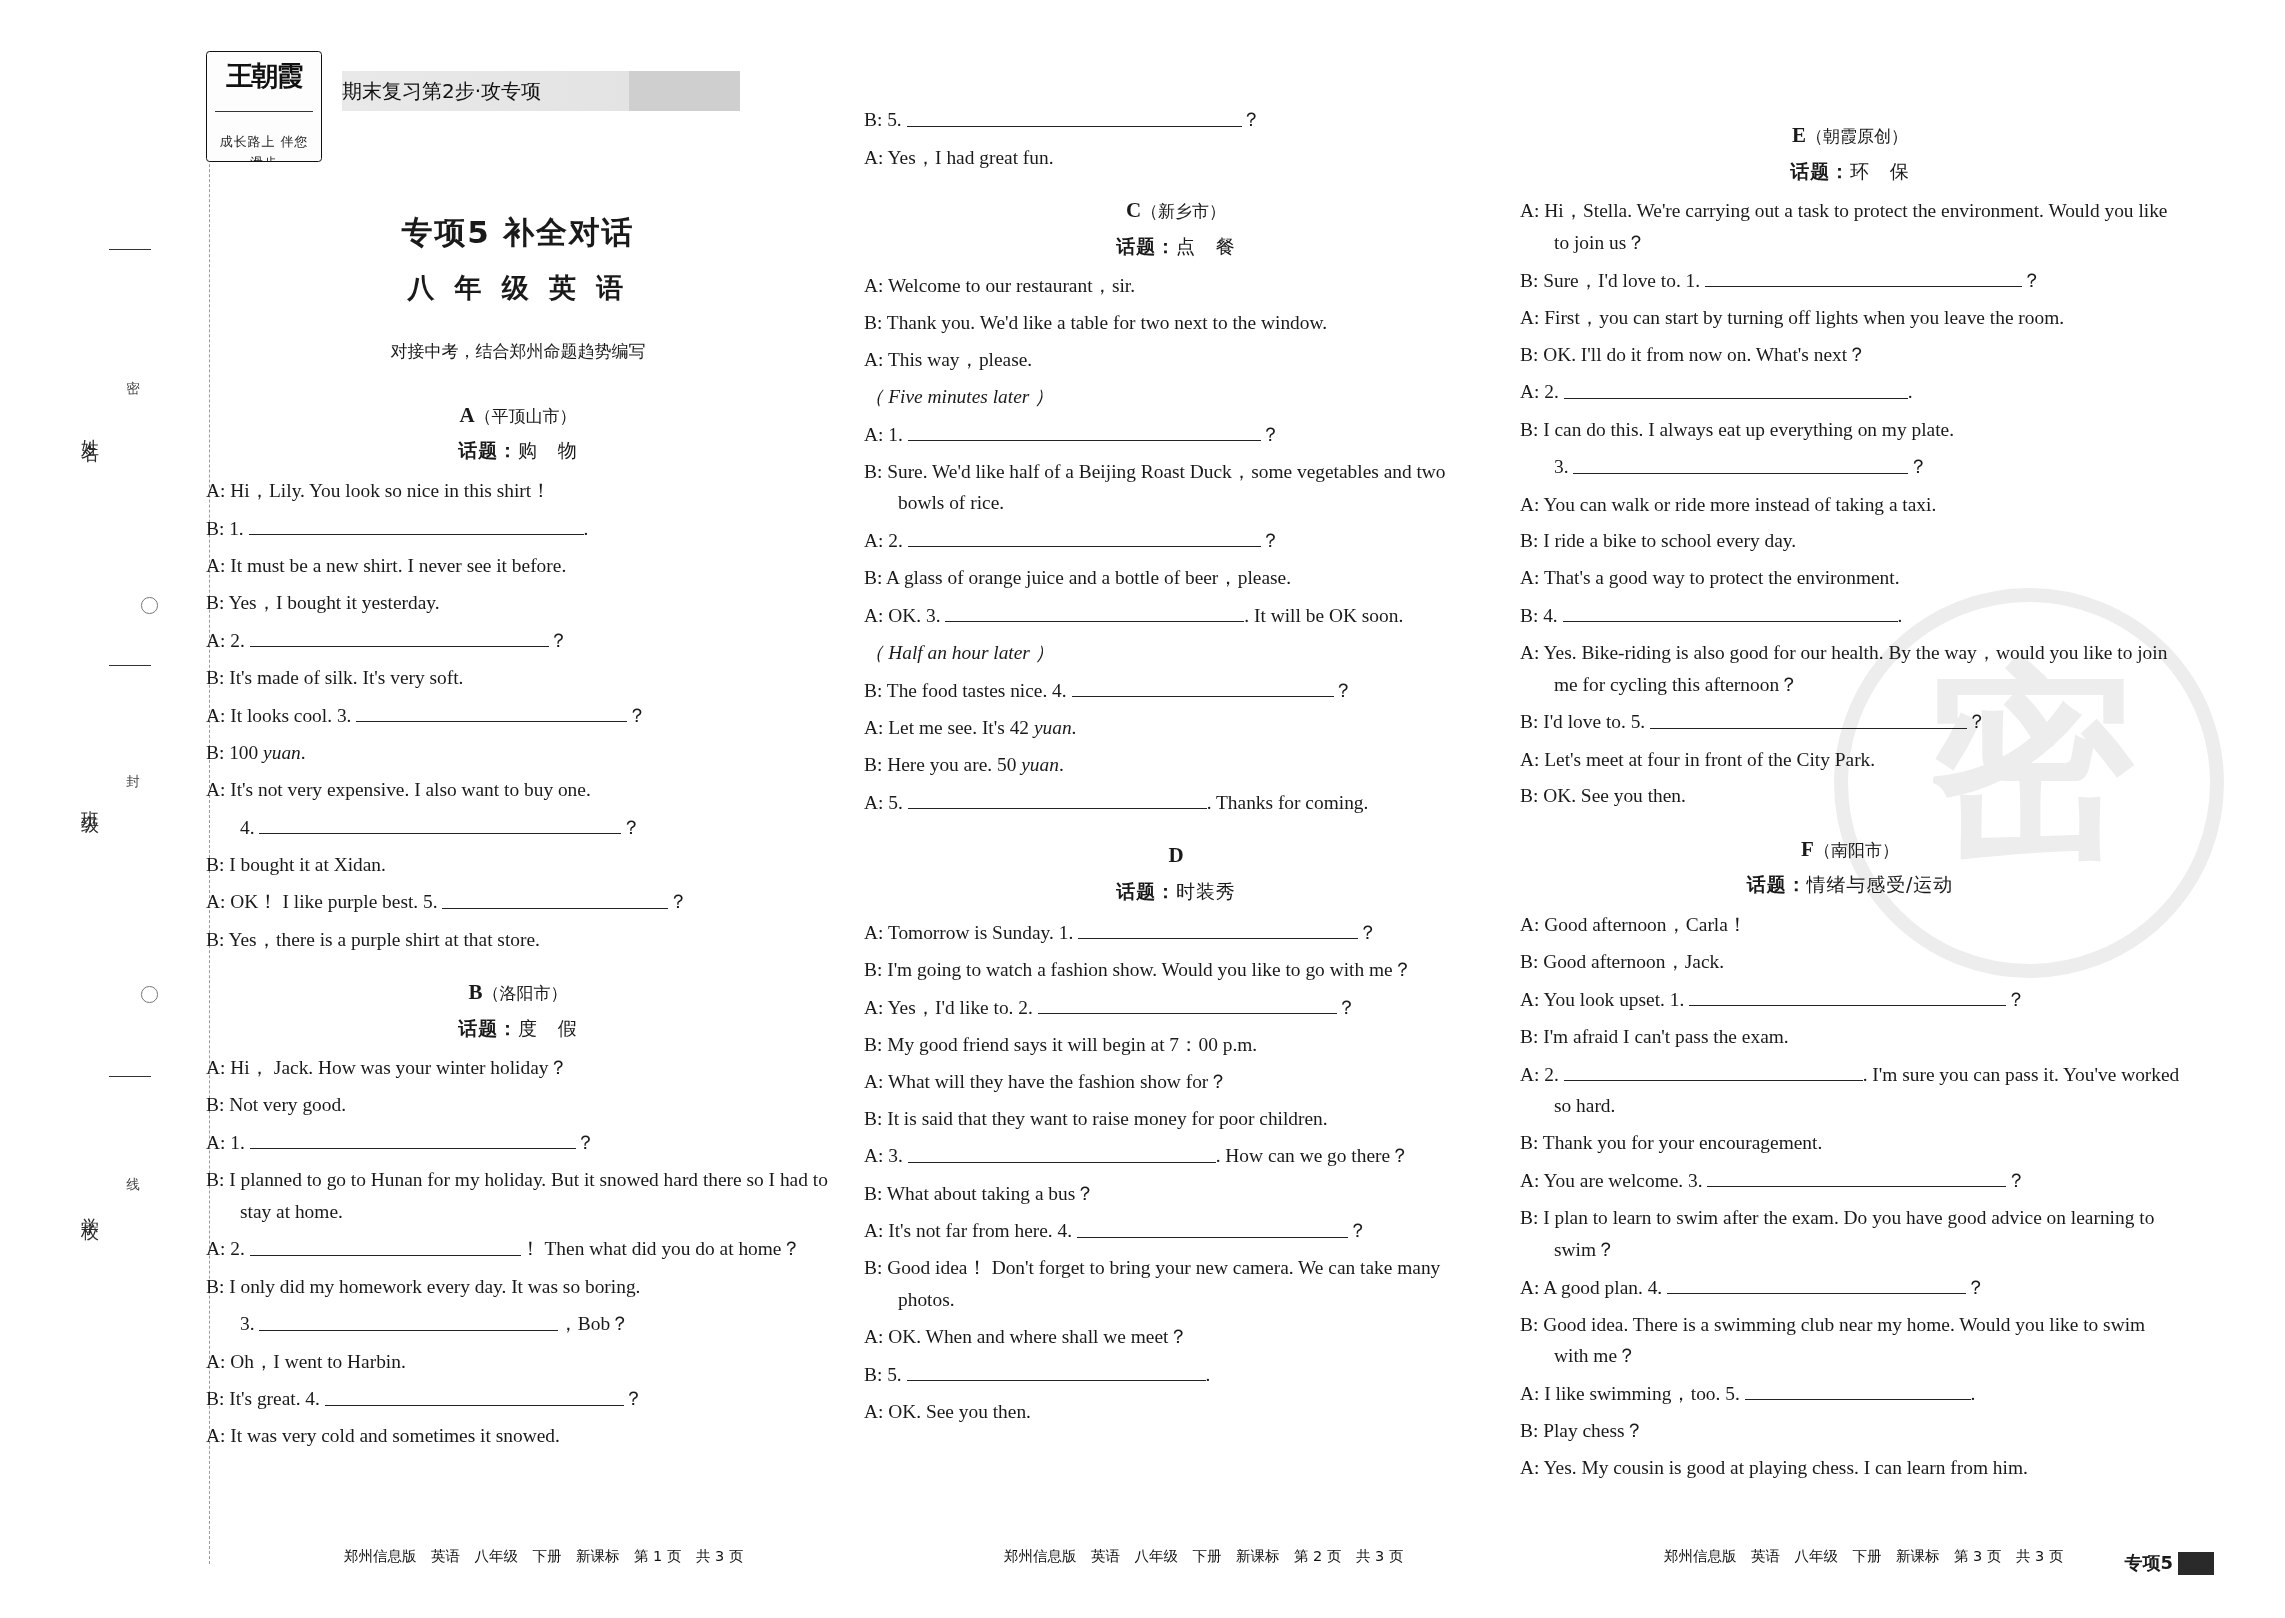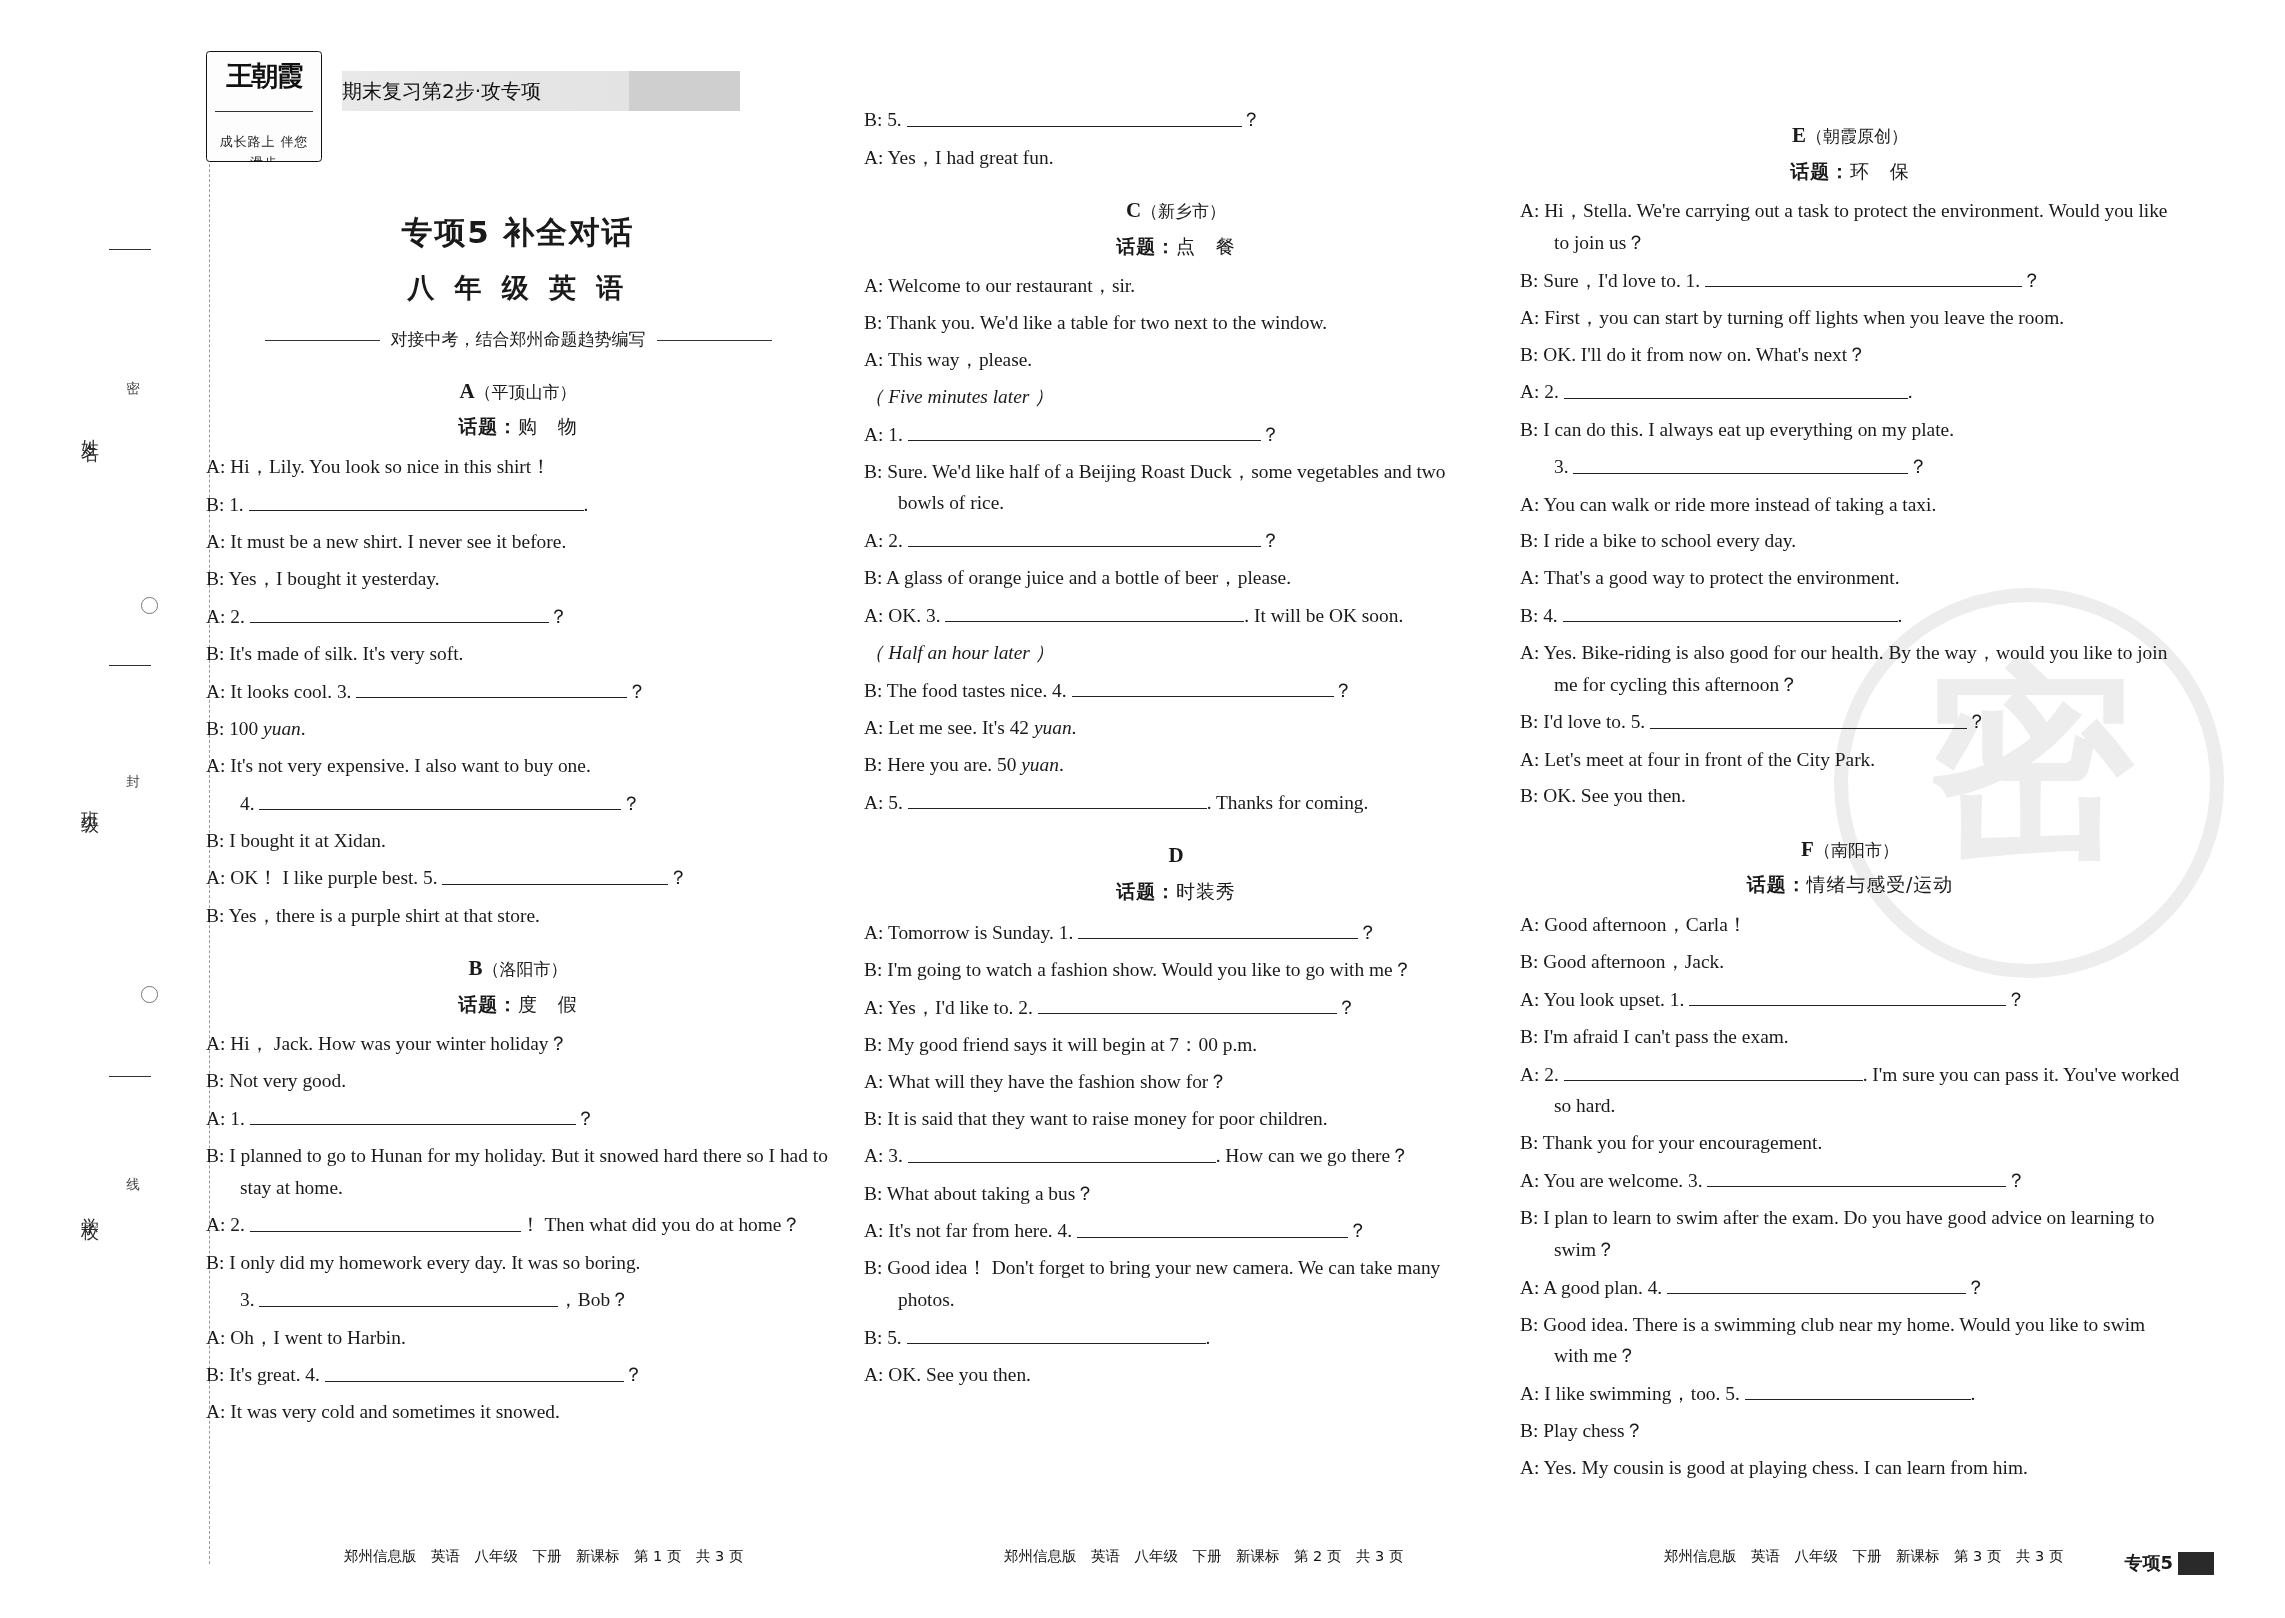--- a/index.html
+++ b/index.html
@@ -167,20 +167,21 @@
     font-size: 27px;
     font-weight: bold;
     letter-spacing: 5.4px;
   }
   .rule-line {
     margin: 16.3px auto 0 auto;
     width: 507px;
     display: flex;
     align-items: center;
     gap: 11px;
+    flex-direction: column;
   }
   .rule-line .ln {
     flex: 1;
     border-top: 1.4px solid #333;
   }
   .rule-line .tx {
     font-family: "DejaVu Sans", sans-serif;
     font-size: 17px;
     white-space: nowrap;
   }
@@ -389,20 +390,21 @@
         <div class="line"><span>A: Tomorrow is Sunday. 1. </span><span class="blank" style="width: 280px;"></span><span>？</span></div>
         <div class="line"><span>B: I'm going to watch a fashion show. Would you like to go with me？</span></div>
         <div class="line"><span>A: Yes，I'd like to. 2. </span><span class="blank" style="width: 299px;"></span><span>？</span></div>
         <div class="line"><span>B: My good friend says it will begin at 7：00 p.m.</span></div>
         <div class="line"><span>A: What will they have the fashion show for？</span></div>
         <div class="line"><span>B: It is said that they want to raise money for poor children.</span></div>
         <div class="line"><span>A: 3. </span><span class="blank" style="width: 308px;"></span><span>. How can we go there？</span></div>
         <div class="line"><span>B: What about taking a bus？</span></div>
         <div class="line"><span>A: It's not far from here. 4. </span><span class="blank" style="width: 271px;"></span><span>？</span></div>
         <div class="line hang"><span>B: Good idea！ Don't forget to bring your new camera. We can take many photos.</span></div>
+        <div class="line"><span>A: OK. When and where shall we meet？</span></div>
         <div class="line"><span>B: 5. </span><span class="blank" style="width: 299px;"></span><span>.</span></div>
         <div class="line"><span>A: OK. See you then.</span></div>
       </div>
   </div>
 
   <div class="col col3">
     <div id="c3-body">
         <div class="sec-head"><span class="letter">E</span><span class="city">（朝霞原创）</span></div>
         <div class="topic"><b>话题：</b><span>环　保</span></div>
         <div class="line hang"><span>A: Hi，Stella. We're carrying out a task to protect the environment. Would you like to join us？</span></div>

